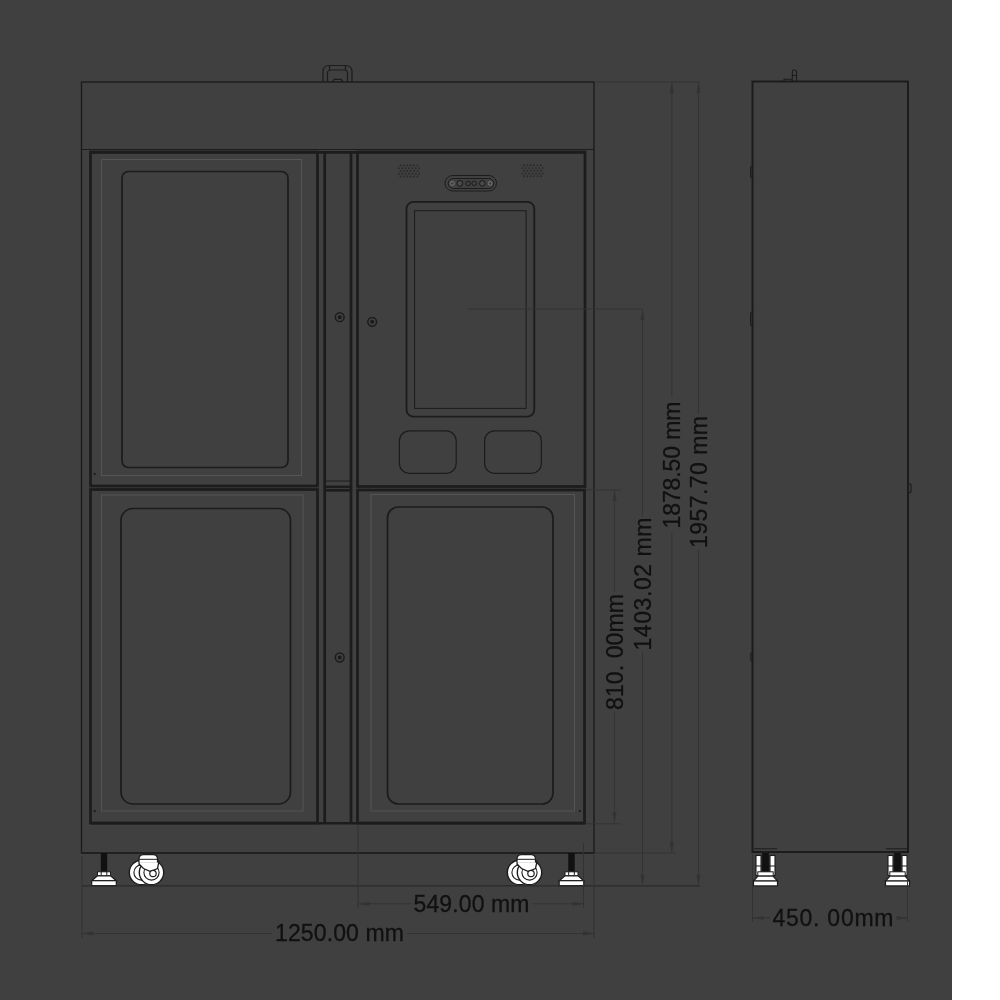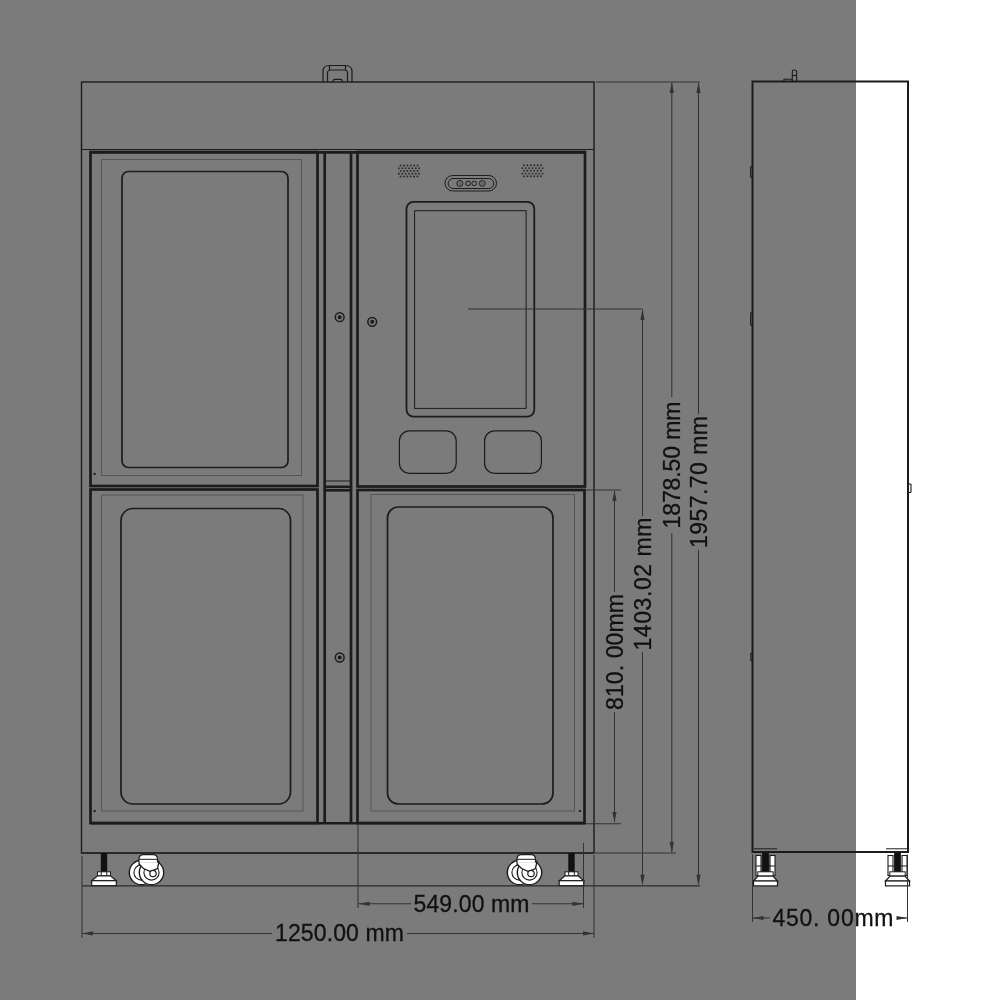--- a/index.html
+++ b/index.html
@@ -1,16 +1,16 @@
 <!DOCTYPE html>
 <html><head>
 <meta charset="utf-8">
 <style>
   html,body{margin:0;padding:0;background:#ffffff;}
-  #page{width:856px;height:1000px;position:relative;background:#3b82f6;filter:grayscale(1);}
+  #page{width:952px;height:1000px;position:relative;background:#be185d;filter:grayscale(1);}
   svg{position:absolute;top:0;left:0;}
   text{font-family:"Liberation Sans", sans-serif;fill:#111;}
 </style>
 </head>
 <body>
 <div id="page">
 <svg width="1000" height="1000" viewBox="0 0 1000 1000">
 <g fill="none" stroke="#1c1c1c">
 
 <rect x="81.5" y="82" width="512.5" height="771" stroke-width="1.4"></rect>

